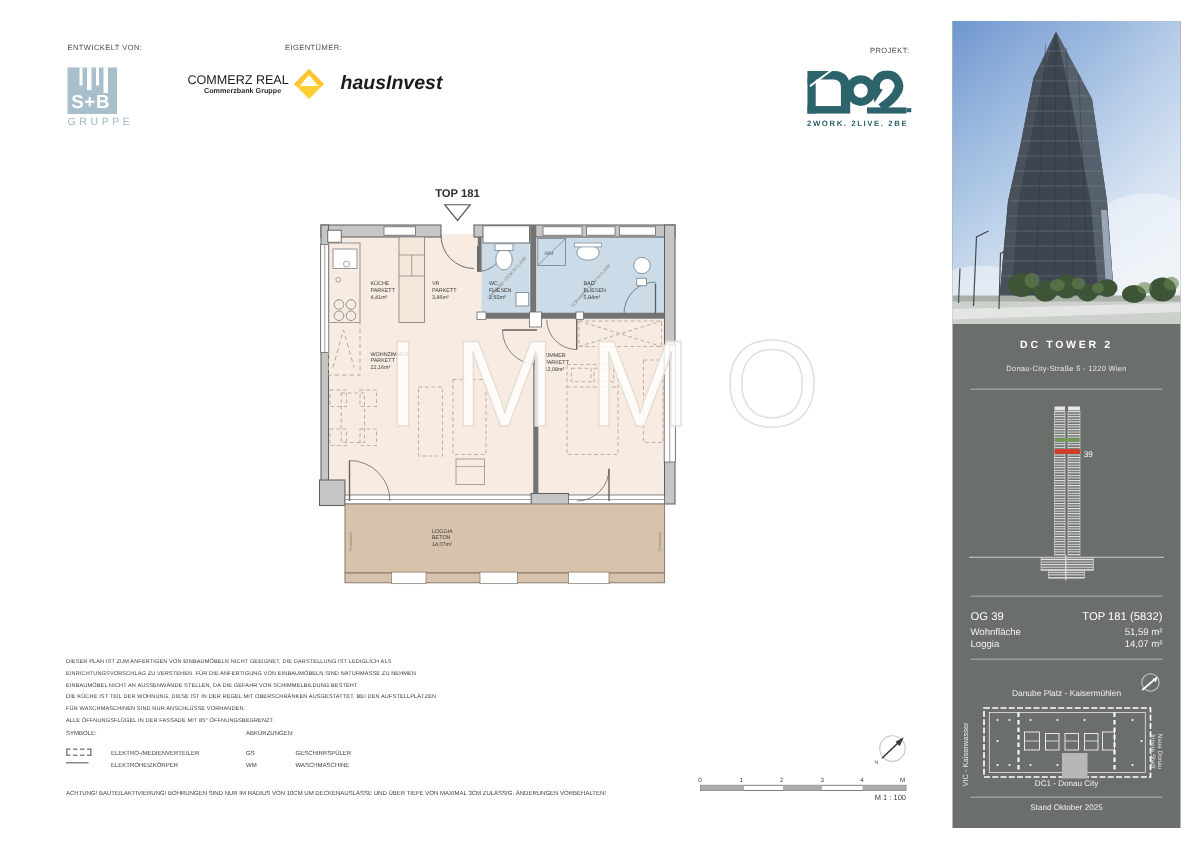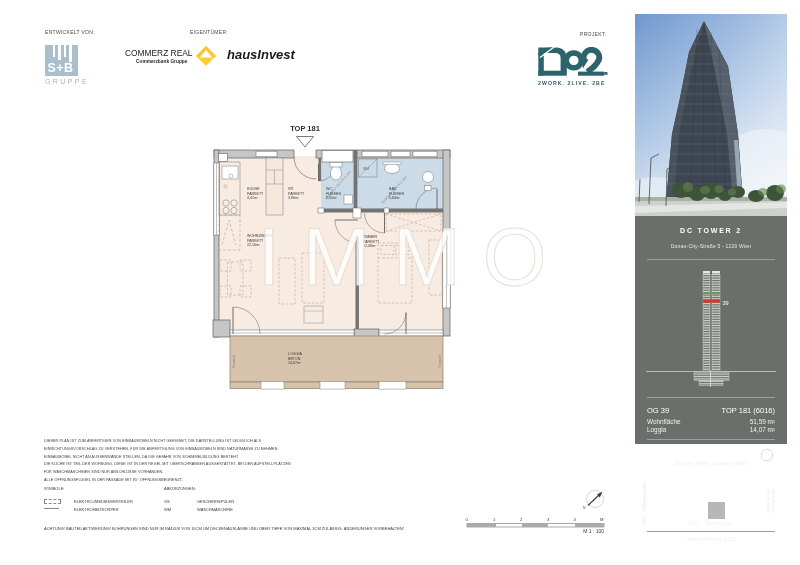--- a/index.html
+++ b/index.html
@@ -328,21 +328,21 @@
   <div class="abs" style="left:164px;top:499px;font-size:4px;color:#3c3c3c;">GS</div>
   <div class="abs" style="left:197px;top:499px;font-size:4px;color:#3c3c3c;">GESCHIRRSPÜLER</div>
 
   <div class="abs" style="left:44px;top:508px;width:15px;height:0;border-top:1.2px solid #888;"></div>
   <div class="abs" style="left:74px;top:507px;font-size:4px;color:#3c3c3c;">ELEKTROHEIZKÖRPER</div>
   <div class="abs" style="left:164px;top:507px;font-size:4px;color:#3c3c3c;">WM</div>
   <div class="abs" style="left:197px;top:507px;font-size:4px;color:#3c3c3c;">WASCHMASCHINE</div>
 
   <div class="abs" style="left:44px;top:526px;font-size:4px;color:#3c3c3c;">ACHTUNG! BAUTEILAKTIVIERUNG! BOHRUNGEN SIND NUR IM RADIUS VON 10CM UM DECKENAUSLÄSSE UND ÜBER TIEFE VON MAXIMAL 3CM ZULÄSSIG. ÄNDERUNGEN VORBEHALTEN!</div>
 
-  <div class="abs" style="left:635px;top:14px;width:152px;height:430px;background:#6a6f6b;">
+  <div class="abs" style="left:635px;top:14px;width:152px;height:538px;background:#6a6f6b;">
 
     <svg class="abs" style="left:0;top:0;" width="152" height="202" viewBox="0 0 152 202">
       <defs>
         <linearGradient id="sky" x1="0" y1="0" x2="0.35" y2="1">
           <stop offset="0" stop-color="#6e96cf"></stop>
           <stop offset="0.55" stop-color="#a9c4e4"></stop>
           <stop offset="1" stop-color="#e4ecf5"></stop>
         </linearGradient>
         <linearGradient id="skyl" x1="0" y1="0" x2="1" y2="0.3">
           <stop offset="0" stop-color="#ffffff" stop-opacity="0"></stop>
@@ -441,21 +441,21 @@
       <line x1="11" y1="102.5" x2="141" y2="102.5" stroke="#cdd0cd" stroke-width="0.8"></line>
 
       <rect x="59" y="103" width="35" height="8.5" fill="url(#fl)" stroke="#dddfdd" stroke-width="0.4"></rect>
       <rect x="64" y="111.5" width="24" height="5" fill="url(#fl)" stroke="#dddfdd" stroke-width="0.4"></rect>
       <line x1="75.5" y1="101" x2="75.5" y2="118" stroke="#dddfdd" stroke-width="0.8"></line>
     </svg>
 
     <div class="abs" style="left:12px;top:383px;width:128px;border-top:1px solid #9aA09b;"></div>
 
     <div class="abs" style="left:12px;top:392px;width:128px;font-size:7.5px;color:#fff;">
-      <span>OG 39</span><span style="float:right;">TOP 181 (6016)</span>
+      <span>OG 39</span><span style="float:right;">TOP 181 (5832)</span>
     </div>
 
     <div class="abs" style="left:12px;top:404px;width:128px;font-size:6.4px;color:#f0f0f0;">
       <span>Wohnfläche</span><span style="float:right;">51,59 m²</span>
     </div>
 
     <div class="abs" style="left:12px;top:412px;width:128px;font-size:6.4px;color:#f0f0f0;">
       <span>Loggia</span><span style="float:right;">14,07 m²</span>
     </div>
 

